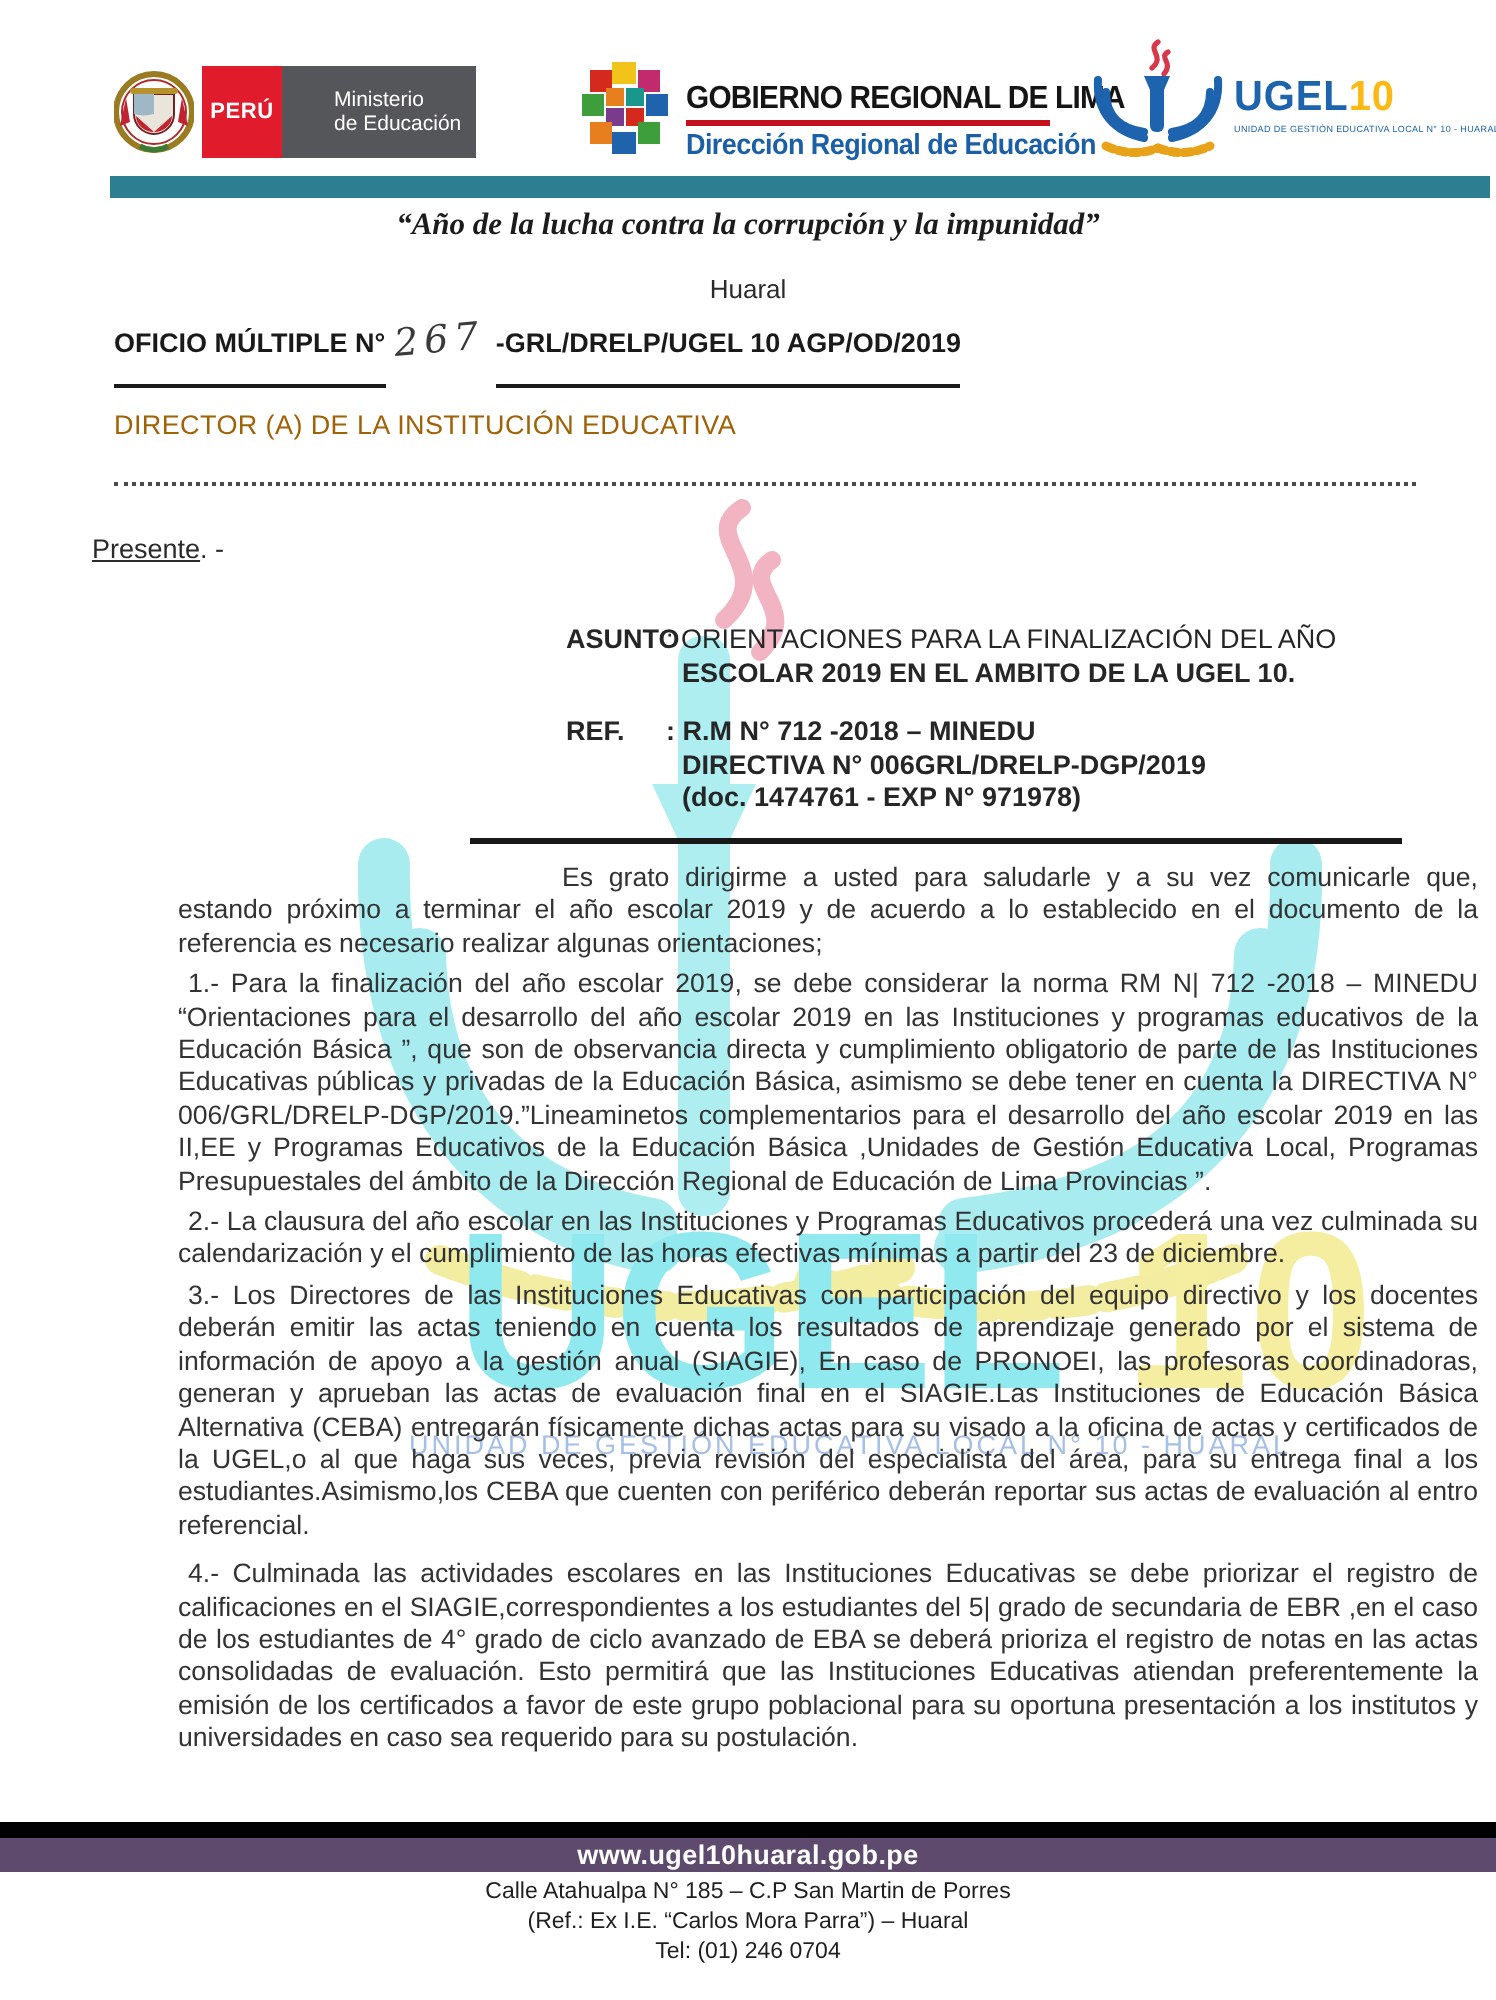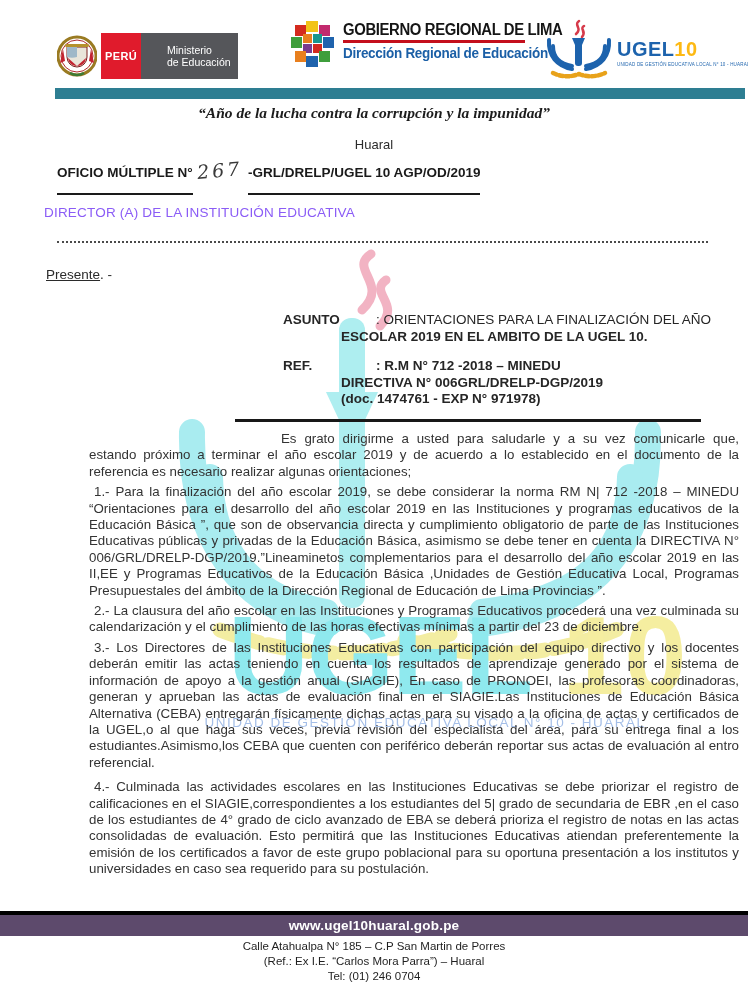--- a/index.html
+++ b/index.html
@@ -14,21 +14,21 @@
   .minedu-block { left:57px; top:33px; display:flex; align-items:stretch; height:46px; }
   .coat { width:40px; height:46px; margin-right:4px; }
   .peru-box {
     width:40px; background:#e01b2c; color:#fff; display:flex; align-items:center; justify-content:center;
     font-weight:bold; font-size:11px; letter-spacing:.3px;
   }
   .ministry-box {
     width:97px; background:#55565a; color:#fff; font-size:10.5px; line-height:12.5px;
     display:flex; flex-direction:column; justify-content:center; padding-left:26px;
   }
-  .grl-block { left:291px; top:21px; display:flex; align-items:flex-start; }
+  .grl-block { left:291px; top:31px; display:flex; align-items:flex-end; }
   .mosaic { width:43px; height:50px; margin-right:9px; }
   .grl-text .grl-title {
     font-size:16px; font-weight:bold; color:#151515; letter-spacing:-0.4px; white-space:nowrap;
     transform:scaleX(.93); transform-origin:left center;
   }
   .grl-redline { height:3px; background:#c40f1c; width:182px; margin:1px 0 2px 0; }
   .grl-text .grl-sub {
     font-size:14.5px; font-weight:bold; color:#1b5fa6; letter-spacing:-0.3px; white-space:nowrap;
     transform:scaleX(.93); transform-origin:left center;
   }
@@ -48,51 +48,51 @@
     font-size:15.5px; color:#1c1c1c; }
   .place { top:137px; left:0; width:748px; text-align:center; font-size:13px; color:#2b2b2b; }
 
   .oficio { top:159px; left:57px; font-size:13.5px; font-weight:bold; color:#1a1a1a; white-space:nowrap; }
   .oficio .ul { border-bottom:2px solid #1a1a1a; padding-bottom:13px; }
   .hand-number {
     display:inline-block; font-family:"DejaVu Serif", serif; font-style:italic; font-weight:normal;
     font-size:19px; color:#3a3a3a; letter-spacing:3px; transform:rotate(-5deg); margin:0 6px 0 4px;
   }
 
-  .recipient { top:205px; left:44px; font-size:13.5px; color:#8b5cf6; letter-spacing:.2px; }
+  .recipient { top:205px; left:57px; font-size:13.5px; color:#a16207; letter-spacing:.2px; }
   .dotted-line { top:239px; left:57px; width:651px; height:4px; border-bottom:2.5px dotted #4a4a4a; }
   .presente { top:267px; left:46px; font-size:13.5px; color:#2b2b2b; }
   .presente .ul { text-decoration:underline; }
 
   .ref-block { left:283px; display:flex; font-size:13.5px; color:#262626; }
   .asunto-pos { top:312px; }
   .refer-pos { top:358px; }
   .ref-label { width:50px; font-weight:bold; flex:none; }
   .ref-content { line-height:16.5px; }
-  .ref-content .rline { white-space:nowrap;padding-left:43px; }
+  .ref-content .rline { white-space:nowrap; }
   .ref-content .ind { padding-left:8px; }
   .bold { font-weight:bold; }
 
   .separator { top:419px; left:235px; width:466px; height:3px; background:#181818; }
 
   
   .letter-body { top:431px; left:57px; width:650px; font-size:13.3px; line-height:16.4px;
     text-align:justify; color:#333333; z-index:2;margin-left:32px; }
   .letter-body p.intro { text-indent:192px; }
   .letter-body p.item { margin-top:4px; text-indent:5px; }
   .letter-body p.item.gap { margin-top:8px; }
 
   
   .watermark { left:150px; top:222px; width:540px; height:520px; z-index:0; pointer-events:none; }
 
   .content-layer { position:absolute; inset:0; z-index:1;border-radius:26px; }
 
   
   .footer-bar { top:911px; left:0; width:748px; height:25px; background:#5d4a6c;
-    display:flex; align-items:center; justify-content:center; border-top:4px solid #000000; }
+    display:flex; align-items:center; justify-content:center; border-top:8px solid #000000; }
   .footer-url { color:#ffffff; font-weight:bold; font-size:13.5px; letter-spacing:.2px; }
   .footer-address { top:939px; left:0; width:748px; text-align:center; font-size:11.5px;
     line-height:15px; color:#1f1f1f; }
 </style>
 </head>
 <body>
 
 <svg class="abs watermark" viewBox="0 0 540 520" aria-hidden="true">
   <g fill="none" stroke="#f2b3c3" stroke-width="9" stroke-linecap="round">
     <path d="M221,32 C198,47 240,62 212,88"></path>

